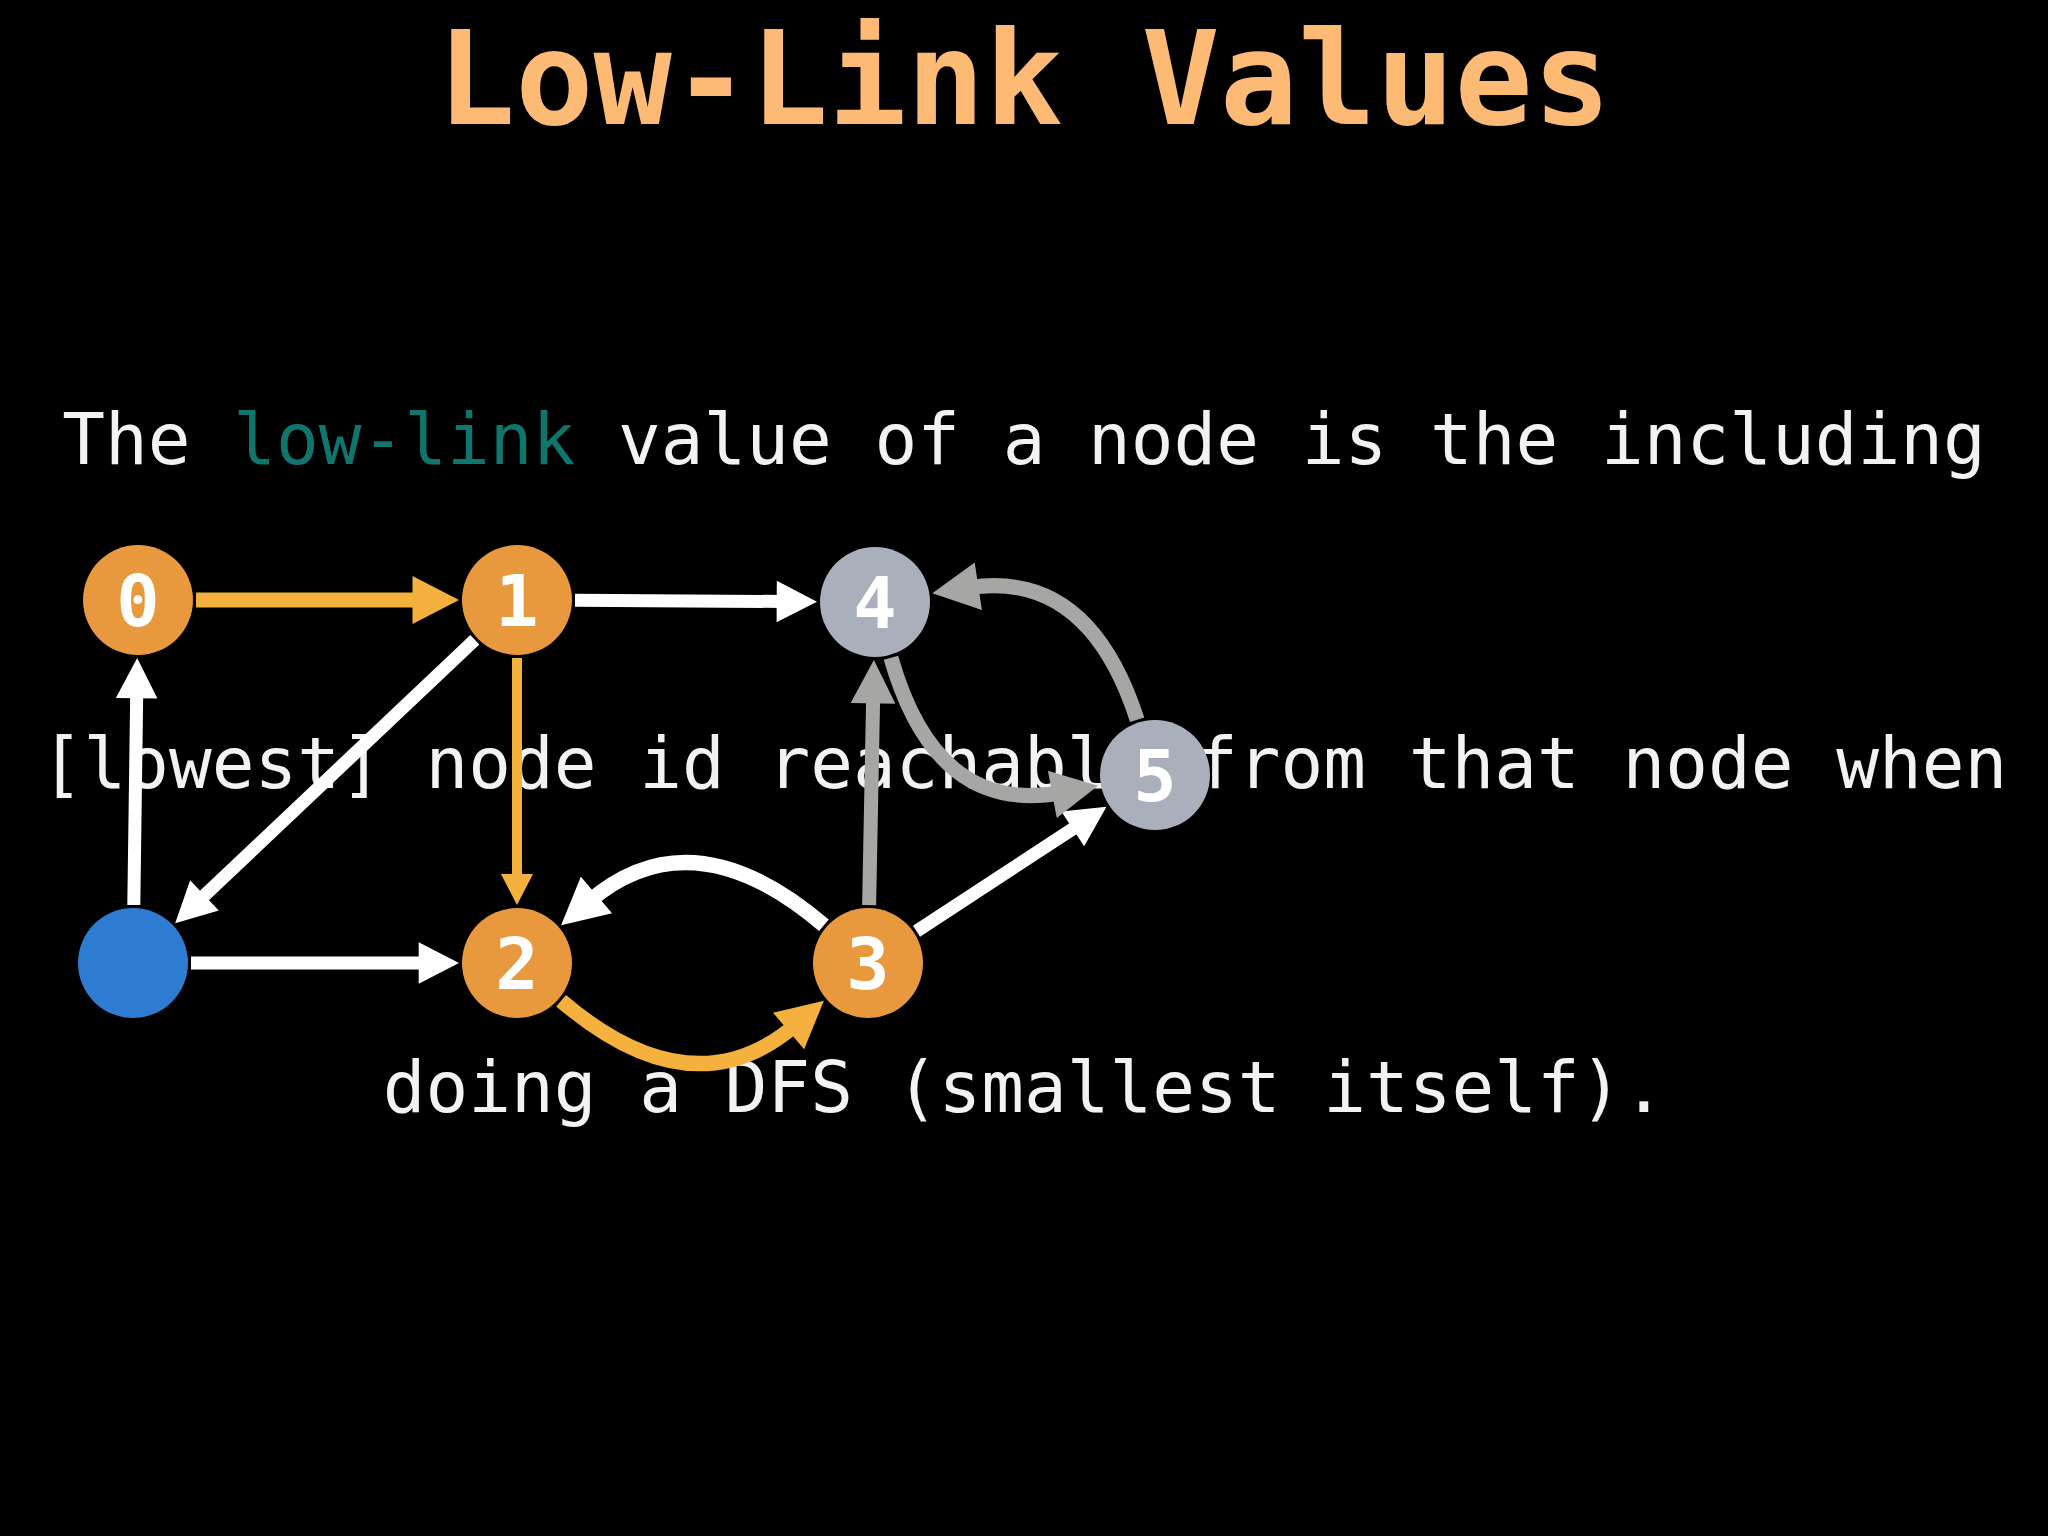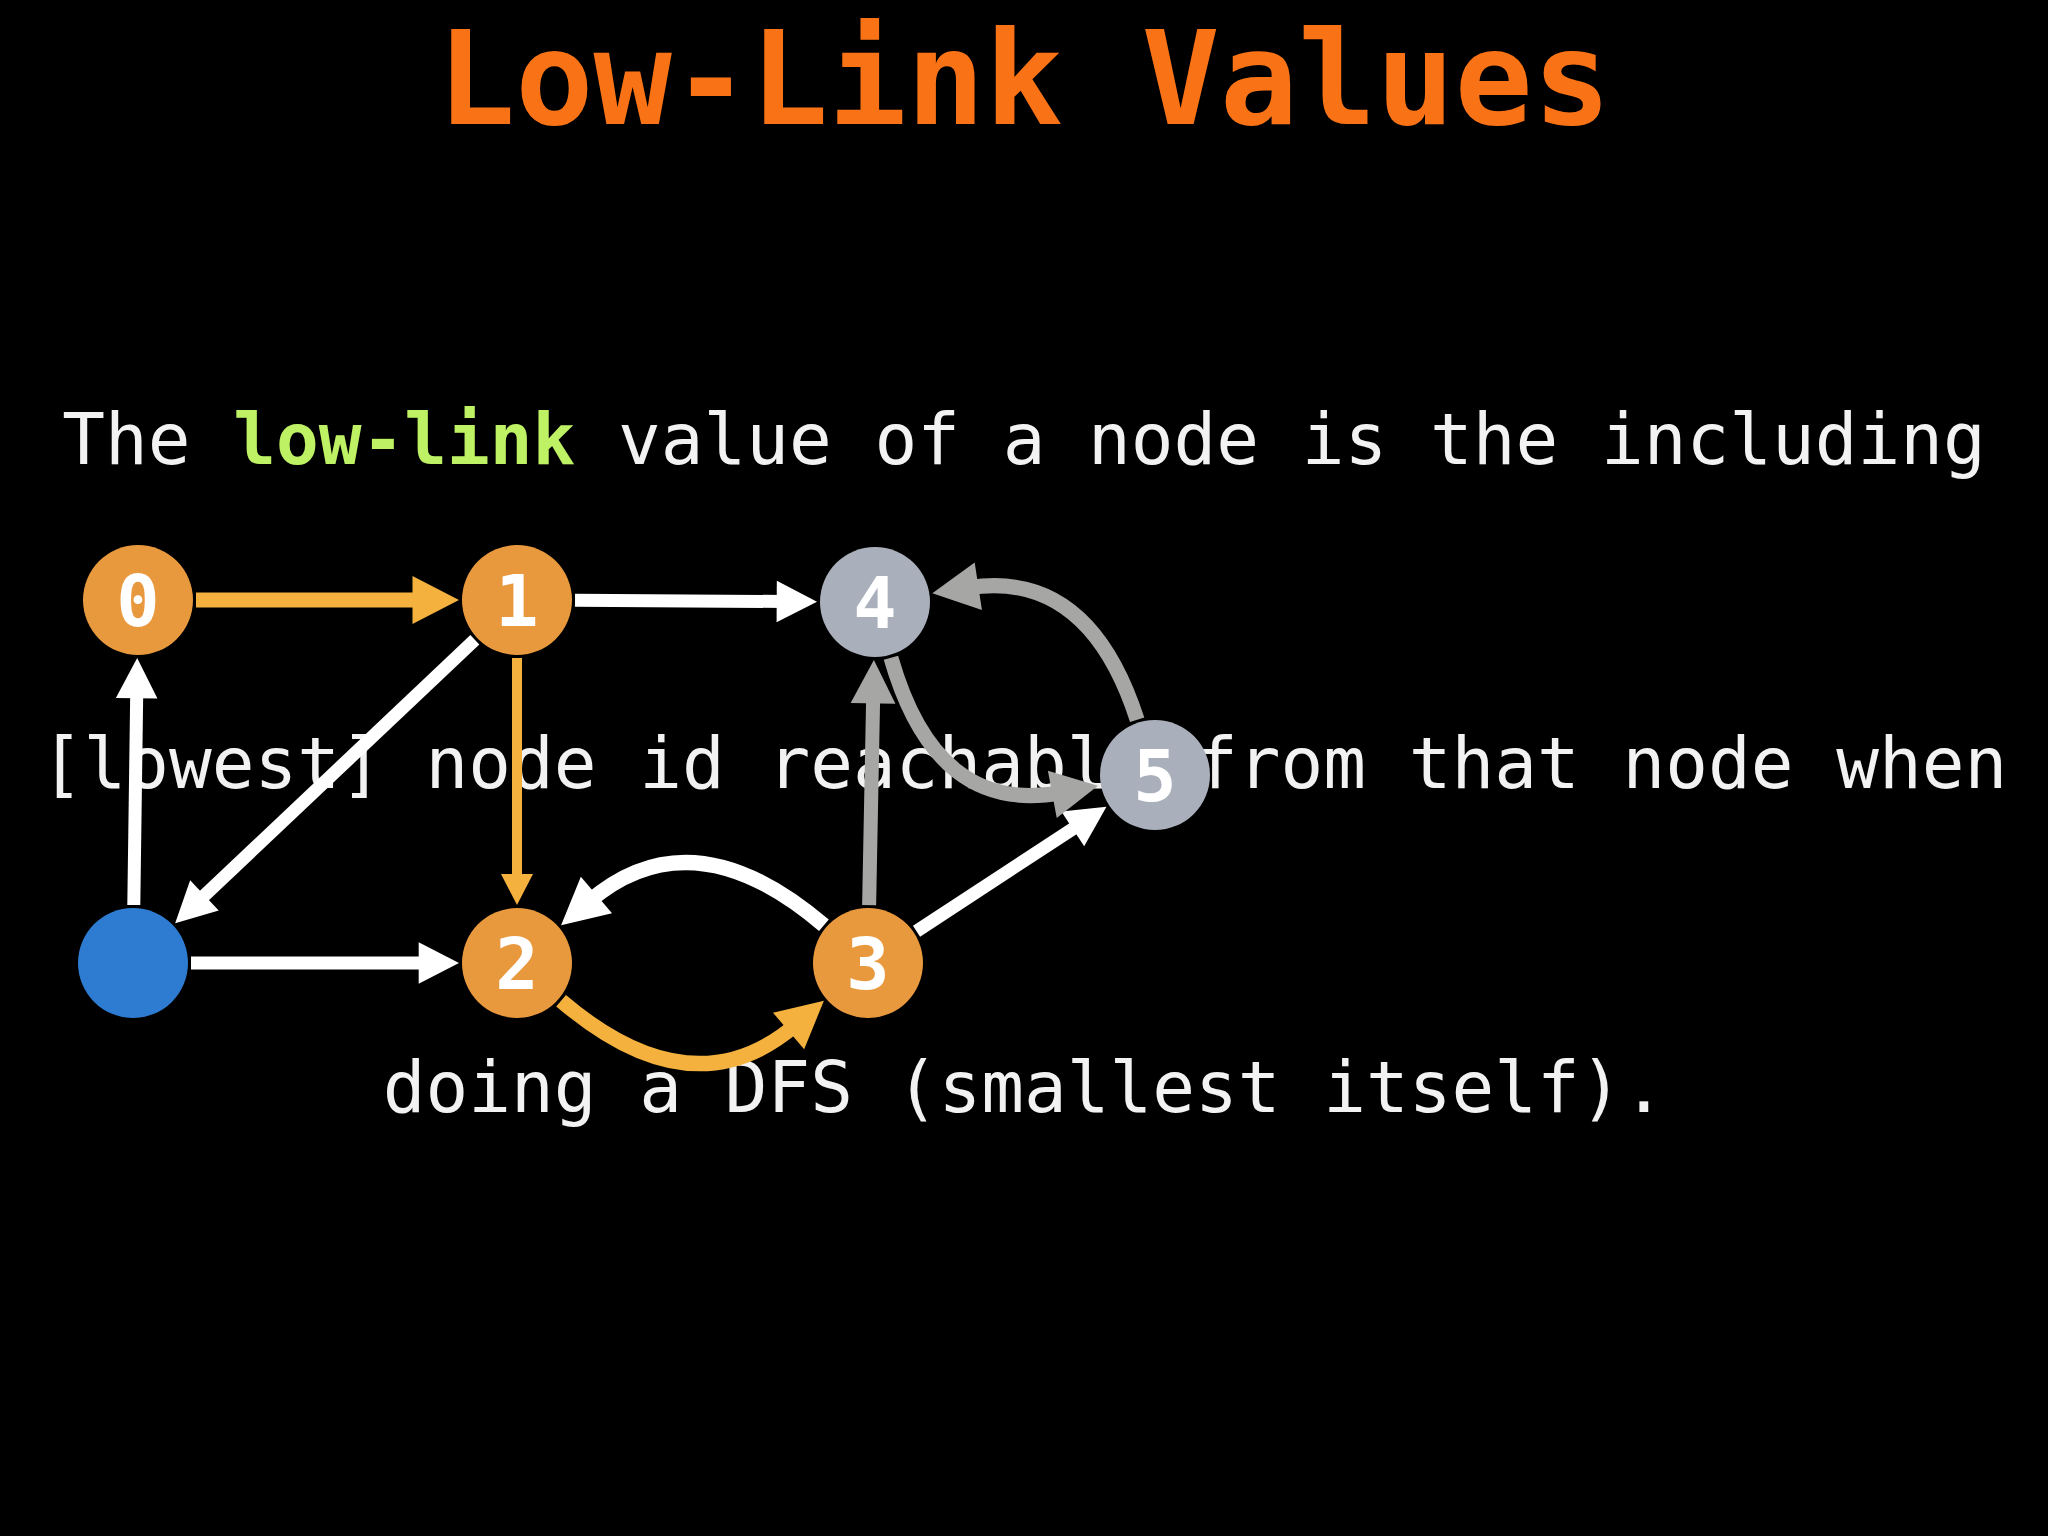--- a/index.html
+++ b/index.html
@@ -13,37 +13,37 @@
   }
   #title {
     position: absolute;
     top: 14px;
     left: 0;
     width: 100%;
     text-align: center;
     font-size: 130px;
     line-height: 130px;
     font-weight: bold;
-    color: #f97316;
+    color: #fdba74;
     white-space: pre;
   }
   #description {
     position: absolute;
     top: 170px;
     left: 0;
     width: 100%;
     text-align: center;
     font-size: 71px;
     line-height: 108px;
     color: #f2f2f2;
     white-space: pre;
   }
   #description .hl {
-    font-weight: bold;
-    color: #bef264;
+    font-weight: normal;
+    color: #0f766e;
   }
   #graph-svg {
     position: absolute;
     left: 0;
     top: 0;
     width: 2048px;
     height: 1536px;
   }
 </style>
 </head>

